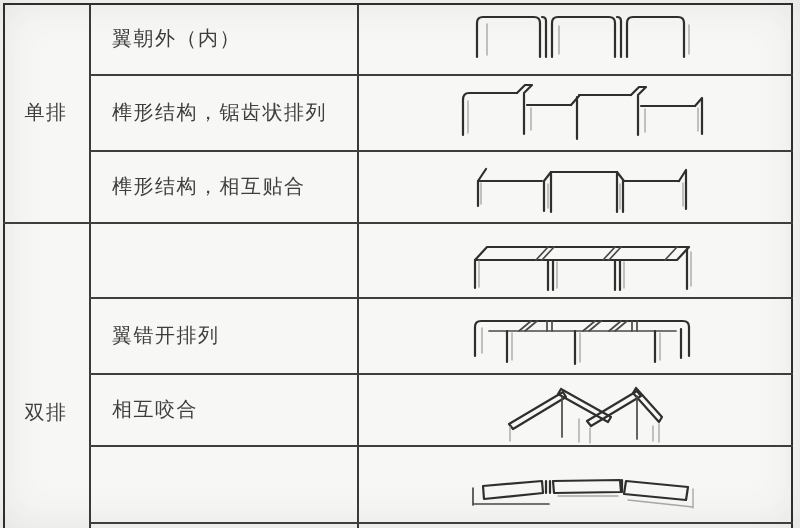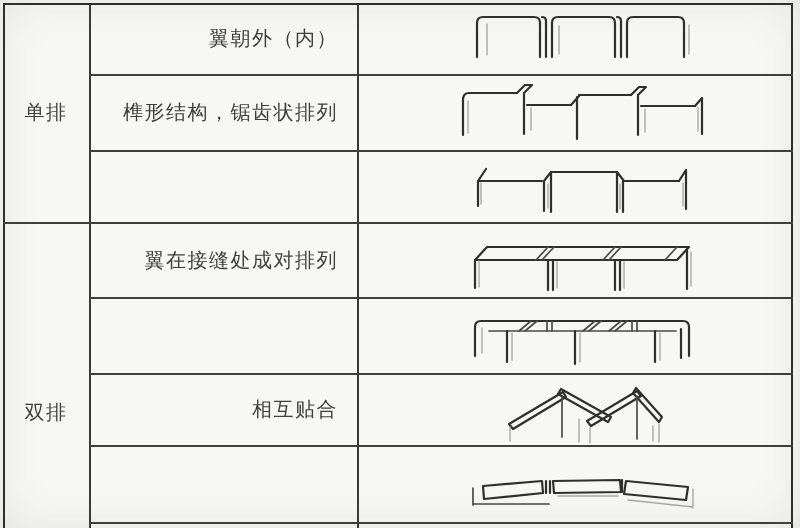--- a/index.html
+++ b/index.html
@@ -12,21 +12,21 @@
     content:"";position:absolute;inset:0;pointer-events:none;
     box-shadow:inset 0 0 46px rgba(60,60,55,.10);
   }
   .vline{position:absolute;width:2px;background:#3a3a38;}
   .hline{position:absolute;height:2px;background:#3f3f3d;}
   .outer{background:#2e2e2c;}
   .cell-text{
     position:absolute;height:28px;line-height:28px;
     color:#3e3e3c;font-size:20px;letter-spacing:1.5px;white-space:nowrap;
   }
-  .desc{left:88px;width:250px;text-align:right;}
+  .desc{left:112px;width:250px;text-align:left;}
   .cat{left:4px;width:84px;text-align:center;}
   .diag{position:absolute;left:358px;width:434px;}
   .ink{fill:none;stroke:#2f2f2d;stroke-width:2.2;stroke-linecap:round;stroke-linejoin:round;}
   .ink-thin{fill:none;stroke:#4a4a48;stroke-width:1.7;stroke-linecap:round;stroke-linejoin:round;}
   .ghost{fill:none;stroke:#a9a9a5;stroke-width:1.4;stroke-linecap:round;}
 </style>
 </head>
 <body>
 
 <div class="page">
@@ -47,22 +47,23 @@
 
   <div class="cell-text cat" style="top:98px">
     <span>单排</span>
   </div>
   <div class="cell-text cat" style="top:398px">
     <span>双排</span>
   </div>
 
   <div class="cell-text desc" style="top:24px"><span>翼朝外（内）</span></div>
   <div class="cell-text desc" style="top:98px"><span>榫形结构，锯齿状排列</span></div>
-  <div class="cell-text desc" style="top:246px"><span>翼在接缝处成对排列</span></div>
-  <div class="cell-text desc" style="top:395px"><span>相互贴合</span></div>
+  <div class="cell-text desc" style="top:172px"><span>榫形结构，相互贴合</span></div>
+  <div class="cell-text desc" style="top:321px"><span>翼错开排列</span></div>
+  <div class="cell-text desc" style="top:395px"><span>相互咬合</span></div>
 
   <svg class="diag" style="top:3px;height:71px" viewBox="358 3 434 71">
     <path class="ink" d="M477,57 V23 Q477,17 483,17 H534 Q540,17 540,23 V57"></path>
     <path class="ink" d="M546,57 V21 Q546,17 542,17"></path>
     <path class="ink" d="M552,57 V23 Q552,17 558,17 H609 Q615,17 615,23 V57"></path>
     <path class="ink" d="M621,57 V21 Q621,17 617,17"></path>
     <path class="ink" d="M627,57 V23 Q627,17 633,17 H678 Q684,17 684,23 V57"></path>
     <path class="ghost" d="M487,55 V24 M689,54 V25 M559,54 V26"></path>
   </svg>
 

